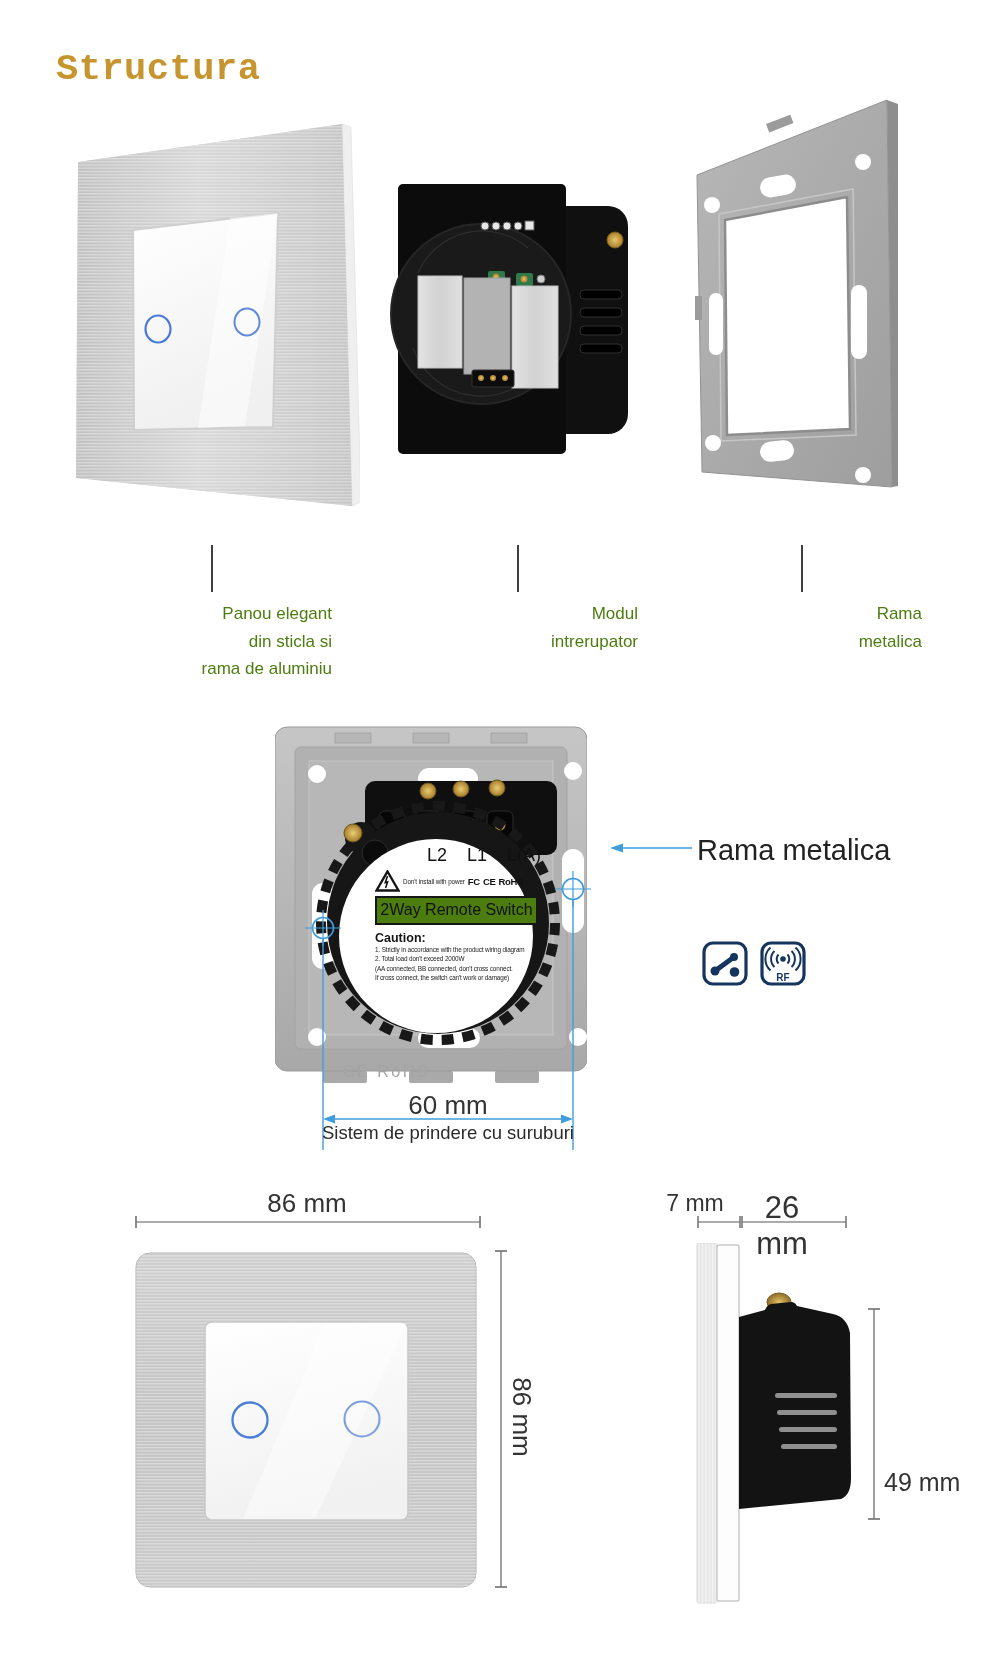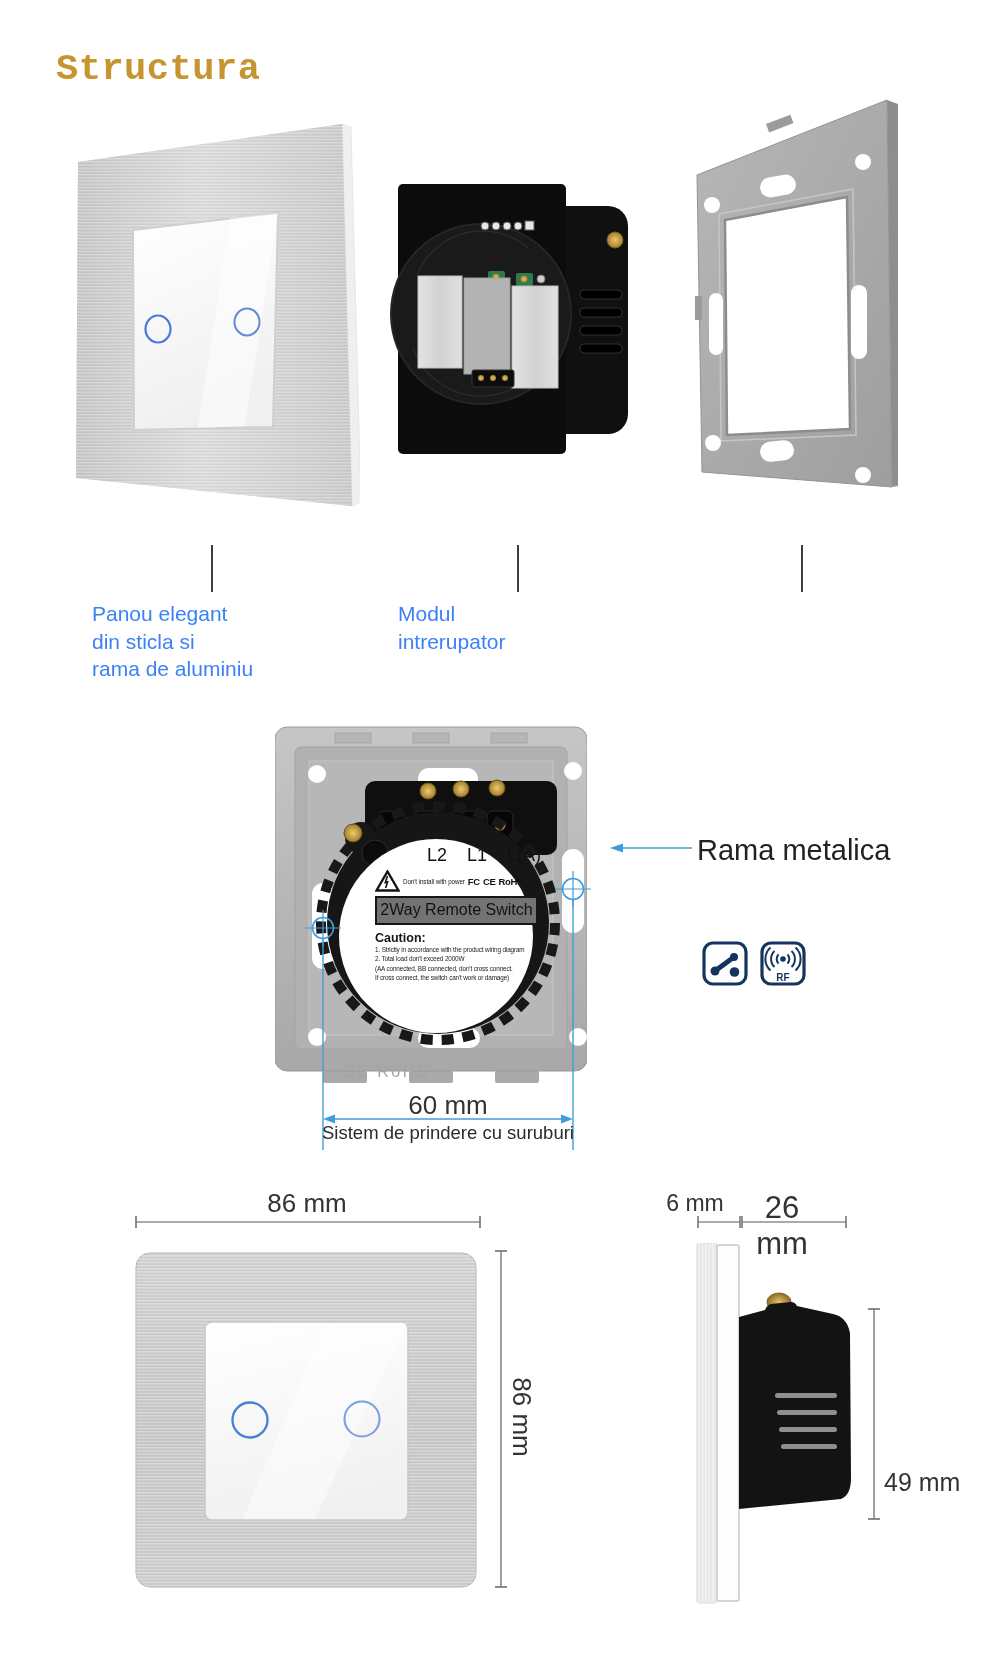--- a/index.html
+++ b/index.html
@@ -1,31 +1,31 @@
 <!DOCTYPE html>
 <html><head>
 <meta charset="utf-8">
 <style>
   html,body{margin:0;padding:0;background:#ffffff;}
   #canvas{position:relative;width:1000px;height:1655px;background:#ffffff;overflow:hidden;
           font-family:"Liberation Sans", sans-serif;color:#2d2d2d;}
   .abs{position:absolute;}
   .page-title{position:absolute;left:48px;top:40px;font-size:37px;font-weight:700;color:#c6952f;margin:8px;letter-spacing:0.5px;font-family:Liberation Mono, monospace;}
   .connector{position:absolute;width:1.5px;height:47px;background:#3f3f3f;}
-  .part-label{position:absolute;width:240px;text-align:left;font-size:21px;line-height:27.5px;color:#3b82f6;}
+  .part-label{position:absolute;width:240px;text-align:right;font-size:17px;line-height:27.5px;color:#4d7c0f;}
   .part-label span{display:block;}
   .mid-text{position:absolute;color:#222222;}
   .dim-text{position:absolute;color:#333333;text-align:center;}
   
   .module-label{position:absolute;left:375px;top:845px;width:163px;font-family:"Liberation Sans",sans-serif;}
   .term-row{margin-left:52px;width:106px;display:flex;justify-content:space-between;font-size:18px;color:#111;height:21px;gap:20px;}
   .warn-row{display:flex;align-items:center;gap:3px;height:24px;margin-top:3px;}
   .warn-text{font-size:6.3px;color:#191919;letter-spacing:-0.1px;white-space:nowrap;}
   .cert{font-size:9.5px;font-weight:700;color:#111;letter-spacing:-0.3px;}
-  .model-box{margin-top:3px;border:2px solid #161616;text-align:center;font-size:16px;color:#121212;padding:3px 0 4px 0;background:#737373;}
+  .model-box{margin-top:3px;border:2px solid #161616;text-align:center;font-size:16px;color:#121212;padding:3px 0 4px 0;background:#4d7c0f;}
   .caution-title{margin-top:6px;font-size:12.5px;font-weight:700;color:#151515;}
   .caution-line{font-size:6.4px;line-height:9.3px;color:#1c1c1c;white-space:nowrap;letter-spacing:-0.15px;}
   .feature-icon{position:absolute;width:44px;height:45px;}
 </style>
 </head>
 <body>
 
 <div id="canvas">
 
   <h1 class="page-title">Structura</h1>
@@ -127,20 +127,24 @@
 
   <div class="part-label" style="left:92px;top:600px">
     <span>Panou elegant</span>
     <span>din sticla si</span>
     <span>rama de aluminiu</span>
   </div>
   <div class="part-label" style="left:398px;top:600px">
     <span>Modul</span>
     <span>intrerupator</span>
   </div>
+  <div class="part-label" style="left:682px;top:600px">
+    <span>Rama</span>
+    <span>metalica</span>
+  </div>
 
   <svg class="abs" style="left:275px;top:725px" width="312" height="372" viewBox="0 0 312 372">
     <defs>
       <linearGradient id="fgrad2" x1="0" y1="0" x2="0" y2="1">
         <stop offset="0" stop-color="#c6c6c6"></stop>
           <stop offset="1" stop-color="#a8a8a8"></stop>
       </linearGradient>
       <radialGradient id="gold2">
           <stop offset="0" stop-color="#eacd74"></stop>
           <stop offset="1" stop-color="#a57b2a"></stop>
@@ -286,21 +290,21 @@
     <circle cx="227" cy="167" r="17.5" fill="none" stroke="#7d9fe0" stroke-width="2.1"></circle>
   </svg>
 
   <svg class="abs" style="left:493px;top:1248px" width="16" height="342" viewBox="0 0 16 342">
     <line x1="8" y1="3" x2="8" y2="339" stroke="#8f8f8f" stroke-width="1.7"></line>
     <line x1="2" y1="3" x2="14" y2="3" stroke="#777" stroke-width="1.7"></line>
     <line x1="2" y1="339" x2="14" y2="339" stroke="#777" stroke-width="1.7"></line>
   </svg>
   <div class="dim-text" style="left:521px;top:1417px;transform:translate(-50%,-50%) rotate(90deg);font-size:26px;width:120px">86 mm</div>
 
-  <div class="dim-text" style="left:655px;top:1190px;width:80px;font-size:23px">6 mm</div>
+  <div class="dim-text" style="left:655px;top:1190px;width:80px;font-size:23px">7 mm</div>
   <div class="dim-text" style="left:742px;top:1190px;width:80px;font-size:31px">26 mm</div>
   <svg class="abs" style="left:690px;top:1214px" width="162" height="16" viewBox="0 0 162 16">
     <line x1="8" y1="8" x2="50" y2="8" stroke="#8f8f8f" stroke-width="1.6"></line>
     <line x1="52" y1="8" x2="156" y2="8" stroke="#8f8f8f" stroke-width="1.6"></line>
     <line x1="8" y1="2" x2="8" y2="14" stroke="#777" stroke-width="1.6"></line>
     <line x1="50" y1="2" x2="50" y2="14" stroke="#777" stroke-width="1.6"></line>
     <line x1="52" y1="2" x2="52" y2="14" stroke="#777" stroke-width="1.6"></line>
     <line x1="156" y1="2" x2="156" y2="14" stroke="#777" stroke-width="1.6"></line>
   </svg>
 

